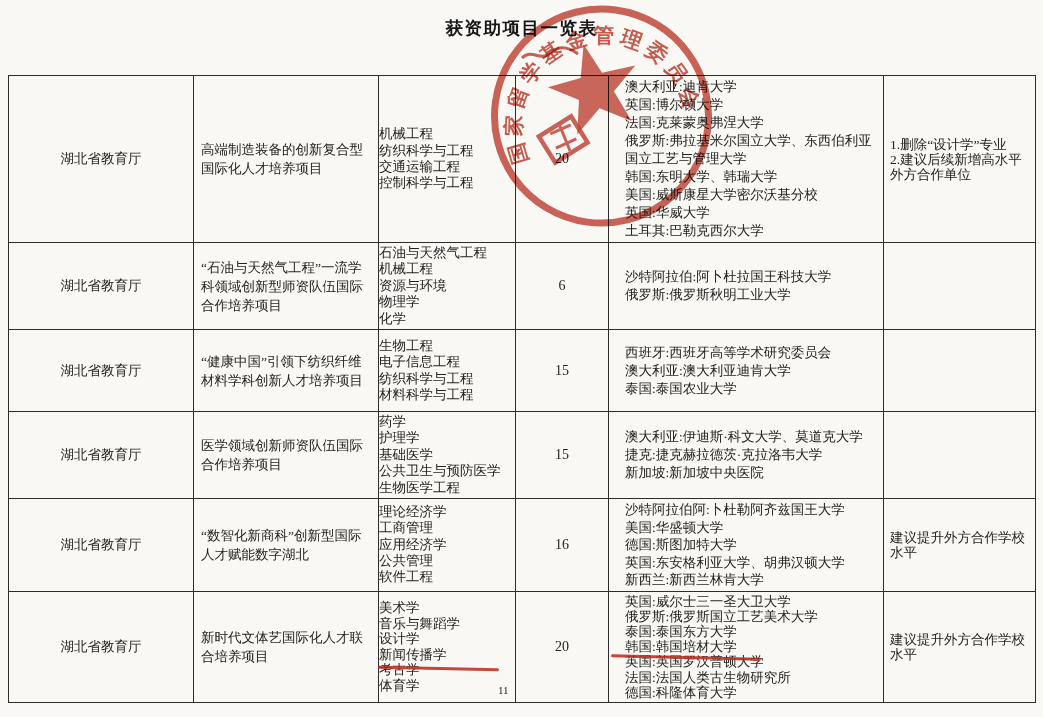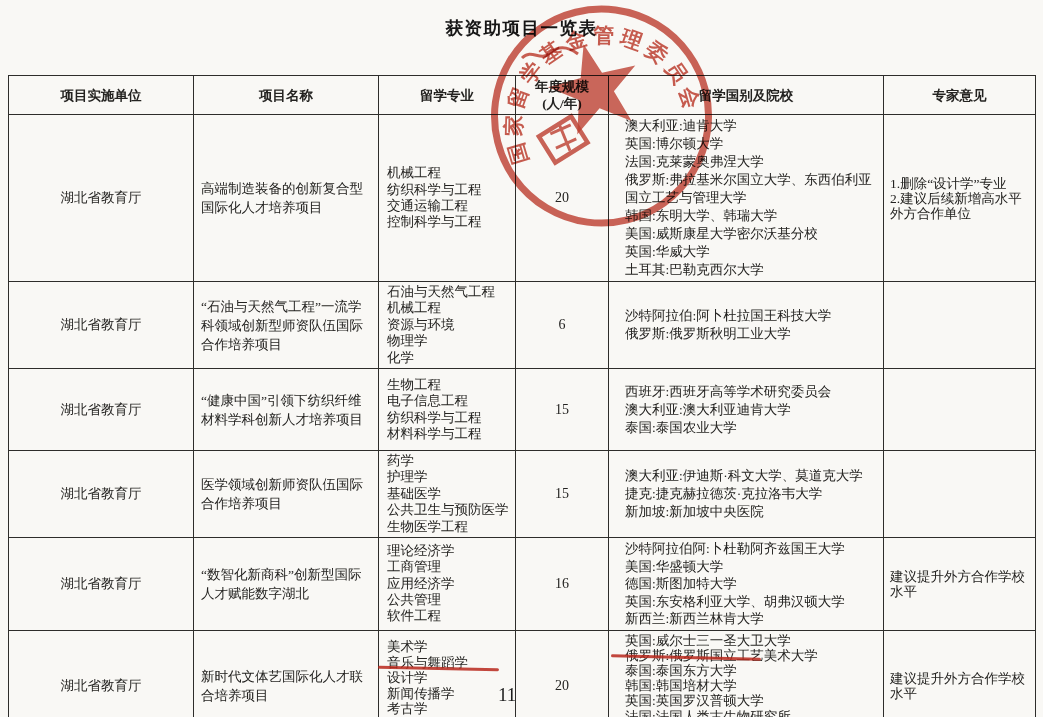--- a/index.html
+++ b/index.html
@@ -17,28 +17,28 @@
   }
   td,th{
     border:1.6px solid #2e2d2b;
     font-size:13.5px;vertical-align:middle;
     white-space:pre-line;overflow:hidden;
     padding:2px 4px;color:#242321;
   }
   th{font-weight:bold;text-align:center;font-size:13.5px;line-height:17px;}
   .c-unit{text-align:center;}
   .c-project{text-align:left;padding-left:7px;line-height:19px;}
-  .c-majors{text-align:left;padding-left:8px;line-height:16.4px;}
+  .c-majors{text-align:left;padding-left:0;line-height:16.4px;}
   .c-scale{text-align:center;font-size:14px;margin-top:19px;}
   .c-schools{text-align:left;padding-left:16px;line-height:18px;}
   .c-opinion{text-align:left;padding-left:6px;line-height:15px;}
   tr.r5 .c-schools{line-height:17.5px;}
   tr.r6 .c-schools{line-height:15.2px;}
   tr.r6 .c-majors{line-height:15.6px;}
-  .page-number{position:absolute;left:498px;top:684px;font-size:19px;z-index:2;}
+  .page-number{position:absolute;left:498px;top:684px;font-size:11px;z-index:2;}
   .stamp{position:absolute;left:478px;top:-10px;z-index:5;pointer-events:none;
          mix-blend-mode:multiply;transform:rotate(-14deg);}
   .squiggle{position:absolute;left:520px;top:44px;z-index:4;pointer-events:none;mix-blend-mode:multiply;}
   .redline{position:absolute;height:3px;background:rgba(185,40,28,.85);z-index:4;border-radius:2px;}
   .redline.u1{left:378px;top:667px;width:121px;transform:rotate(1.1deg);}
   .redline.u2{left:611px;top:656px;width:150px;transform:rotate(1.4deg);}
 </style>
 </head>
 <body>
 
@@ -49,29 +49,20 @@
 <table class="main">
   <colgroup>
     <col style="width:185px">
       <col style="width:185px">
       <col style="width:137px">
     <col style="width:93px">
       <col style="width:275px">
       <col style="width:152px">
   </colgroup>
   <tbody>
-      <tr style="height:35px;">
-    <th>项目实施单位</th>
-    <th>项目名称</th>
-    <th>留学专业</th>
-    <th>年度规模
-(人/年)</th>
-    <th>留学国别及院校</th>
-    <th>专家意见</th>
-  </tr>
   <tr class="r1" style="height:148px;">
     <td class="c-unit">湖北省教育厅</td>
     <td class="c-project">高端制造装备的创新复合型国际化人才培养项目</td>
     <td class="c-majors">机械工程
 纺织科学与工程
 交通运输工程
 控制科学与工程</td>
     <td class="c-scale">20</td>
     <td class="c-schools">澳大利亚:迪肯大学
 英国:博尔顿大学

